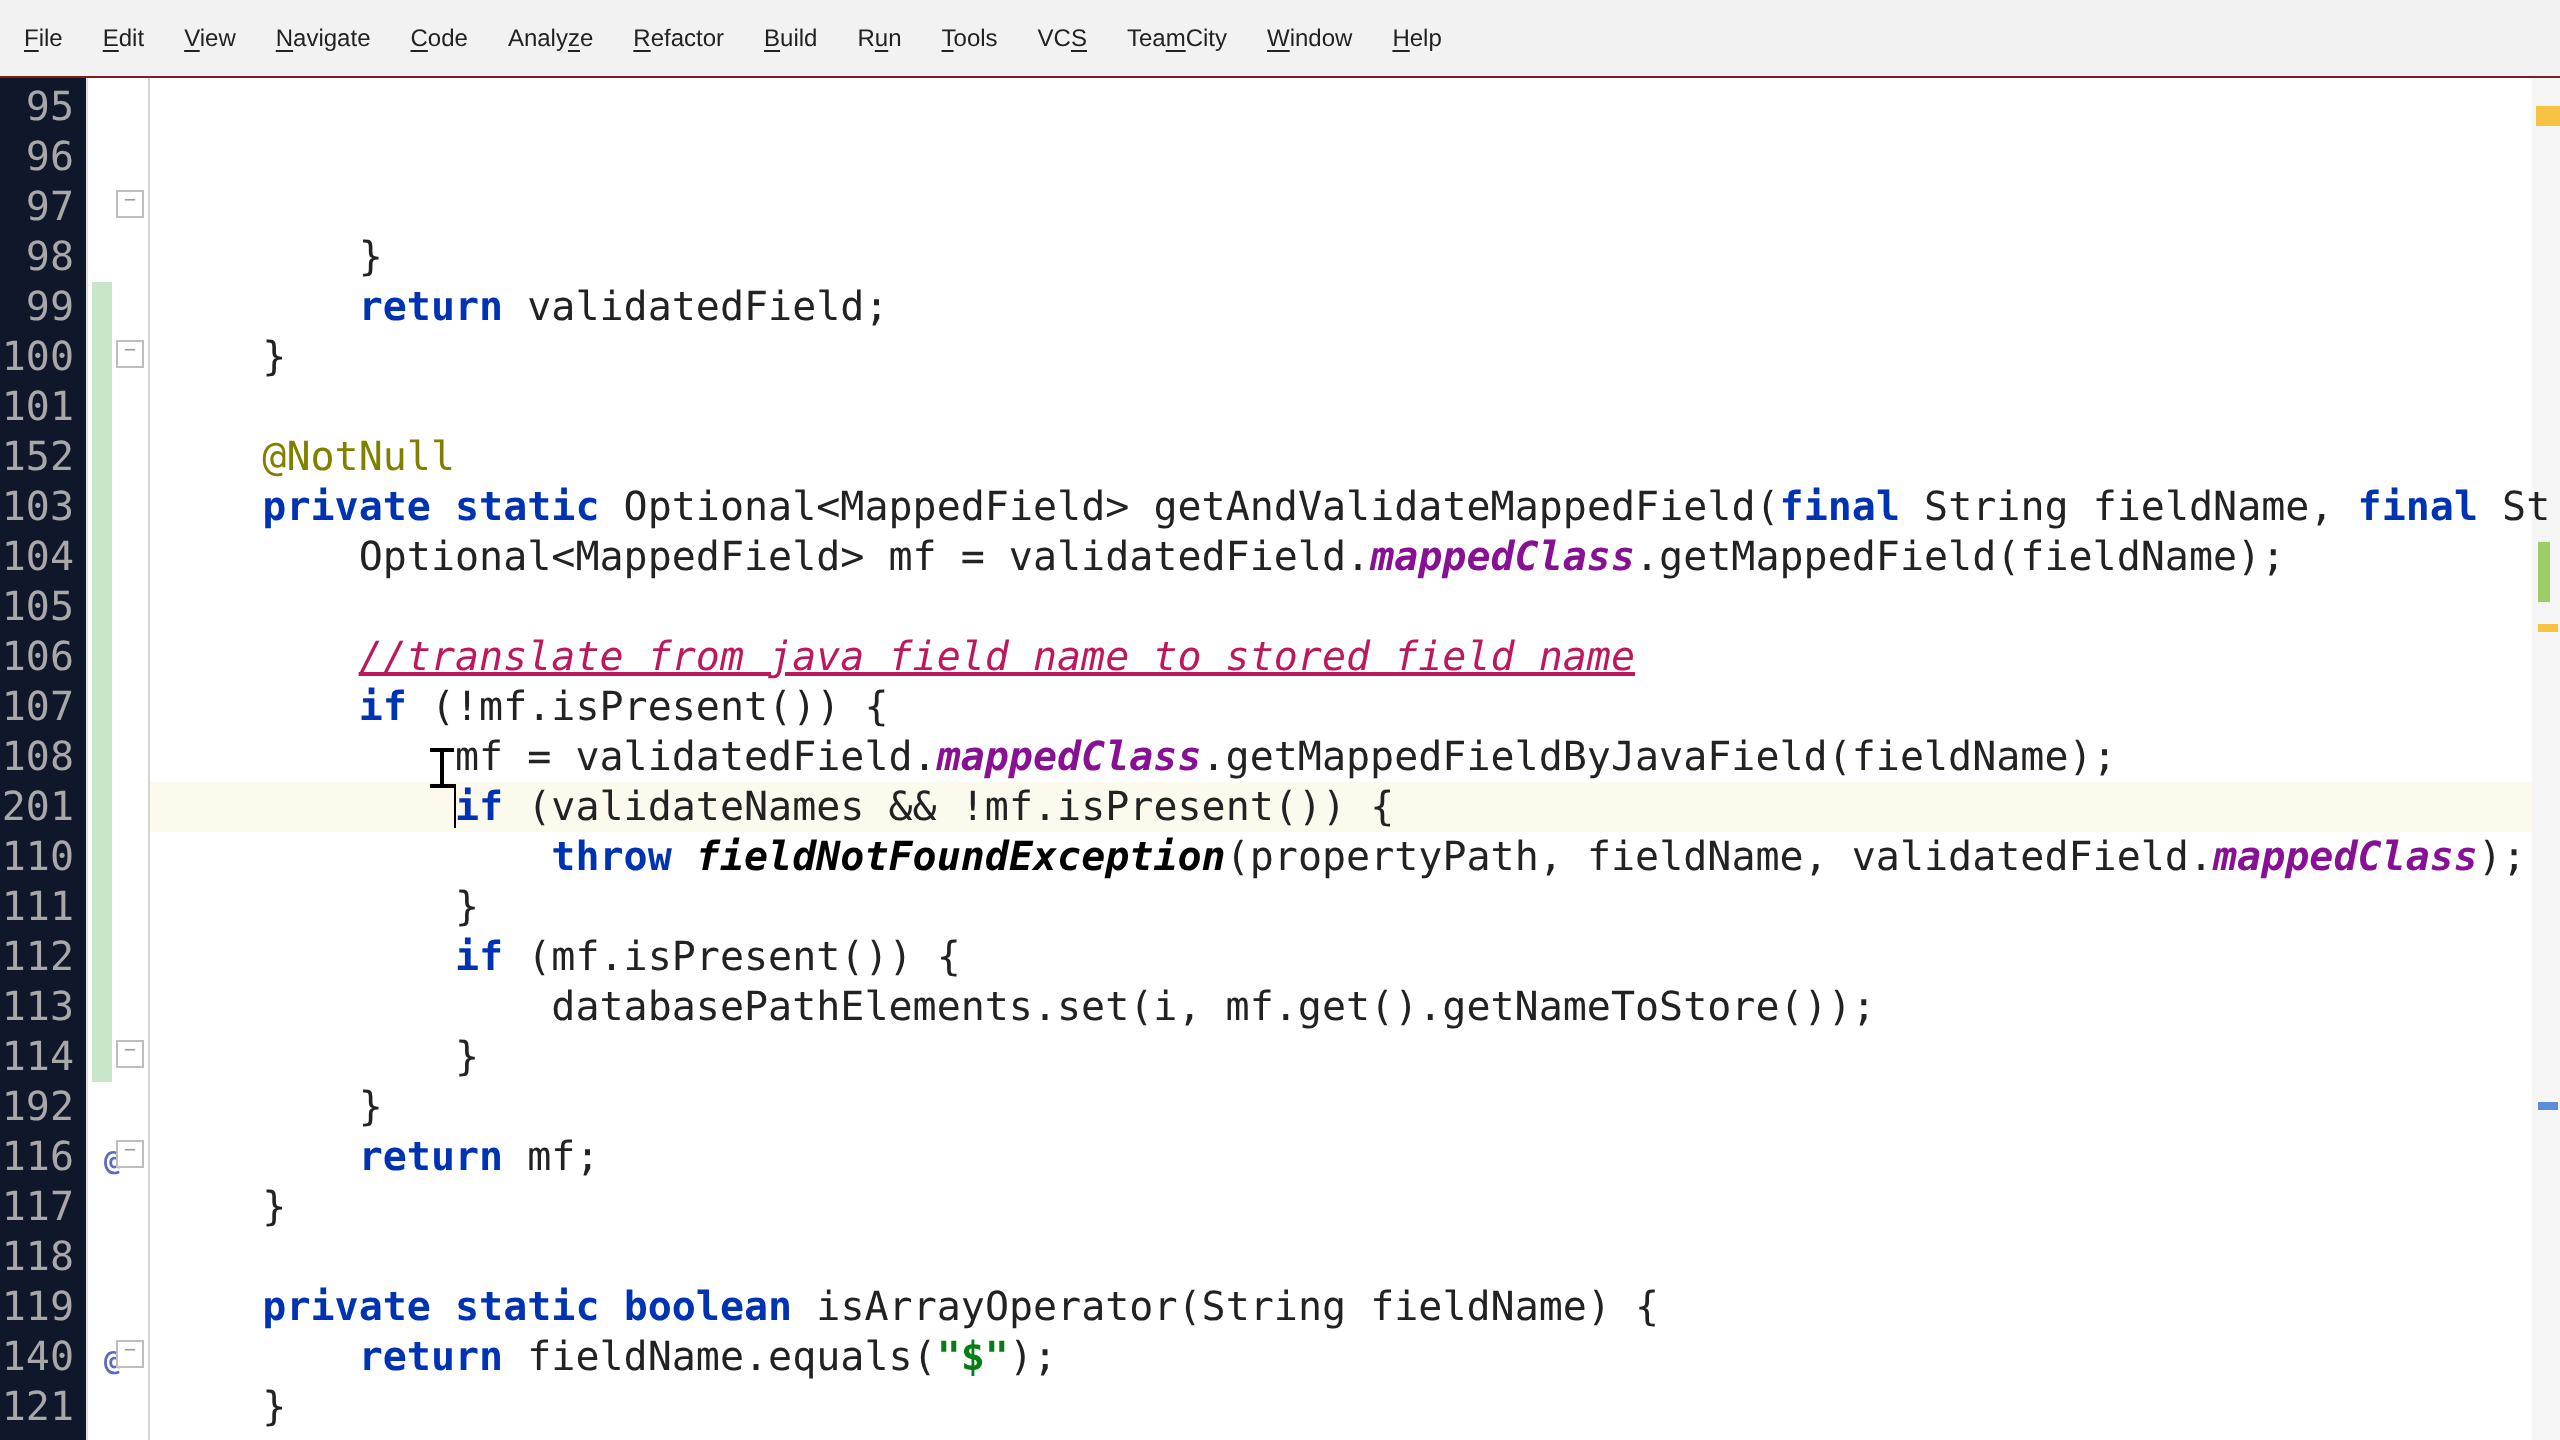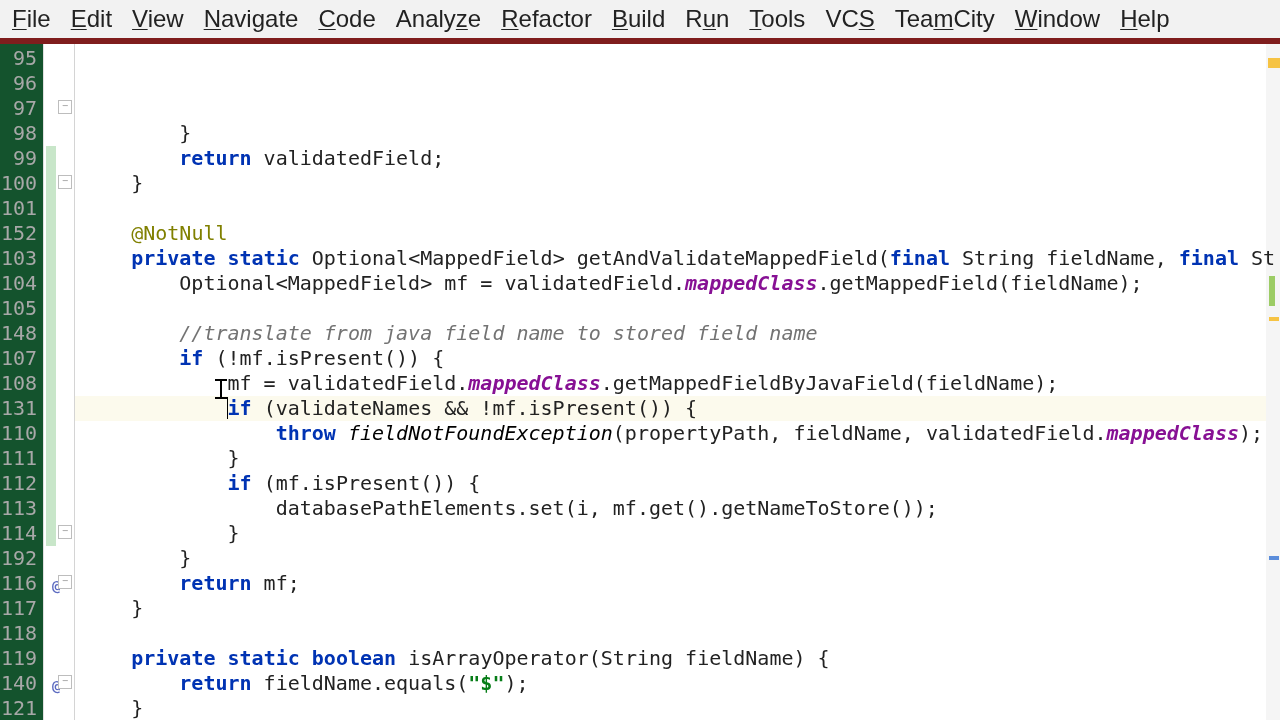--- a/index.html
+++ b/index.html
@@ -10,23 +10,23 @@
     overflow: hidden;
     font-family: "Segoe UI", Arial, sans-serif;
     background: #ffffff;
   }
   
   .menubar {
     display: flex;
     align-items: center;
     height: 38px;
     background: #f2f2f2;
-    border-bottom: 6px solid #7f1d1d;
+    border-bottom: 1px solid #7f1d1d;
     padding: 0 2px;
-    font-size: 24px;
+    font-size: 12px;
     color: #222;
   }
   .menubar .item {
     padding: 4px 10px 4px 10px;
     cursor: default;
   }
   .menubar .item .ul {
     text-decoration: underline;
     text-decoration-thickness: 1px;
     text-underline-offset: 2px;
@@ -35,21 +35,21 @@
   .editor {
     position: relative;
     height: calc(720px - 38px);
     display: flex;
     font-family: "Consolas", "Menlo", "DejaVu Sans Mono", monospace;
     font-size: 20px;
     line-height: 25px;
   }
   .gutter {
     width: 44px;
-    background: #14532d;
+    background: #0f172a;
     border-right: 1px solid #e0e0e0;
     color: #a8a8a8;
     text-align: right;
     padding-right: 6px;
     padding-top: 2px;
     box-sizing: border-box;
     user-select: none;
   }
   .gutter .ln { height: 25px; }
   .changebar {
@@ -97,24 +97,24 @@
     position: absolute;
     left: 0; right: 0;
     height: 25px;
     background: #fcfaed;
     z-index: 0;
   }
   .code .line span, .code .line { position: relative; z-index: 1; }
   
   .kw  { color: #0033b3; font-weight: bold; }
   .ann { color: #808000; text-align: center; }
-  .cmt { color: #737373; font-style: italic; }
+  .cmt { color: #be185d; font-style: italic; text-decoration: underline; }
   .str { color: #067d17; font-weight: bold; }
   .fld { color: #871094; font-weight: bold; font-style: italic; }
-  .itf { color: #000; font-style: italic; }
+  .itf { color: #000; font-style: italic; font-weight: bold; }
   .txt { color: #222; }
   
   .caret {
     position: absolute;
     width: 1px;
     height: 22px;
     background: #000;
   }
   .ibeam {
     position: absolute;
@@ -181,24 +181,24 @@
       <div class="ln">96</div>
       <div class="ln">97</div>
       <div class="ln">98</div>
       <div class="ln">99</div>
       <div class="ln">100</div>
       <div class="ln">101</div>
       <div class="ln">152</div>
       <div class="ln">103</div>
       <div class="ln">104</div>
       <div class="ln">105</div>
-      <div class="ln">148</div>
+      <div class="ln">106</div>
       <div class="ln">107</div>
       <div class="ln">108</div>
-      <div class="ln">131</div>
+      <div class="ln">201</div>
       <div class="ln">110</div>
       <div class="ln">111</div>
       <div class="ln">112</div>
       <div class="ln">113</div>
       <div class="ln">114</div>
       <div class="ln">192</div>
       <div class="ln">116</div>
       <div class="ln">117</div>
       <div class="ln">118</div>
       <div class="ln">119</div>

